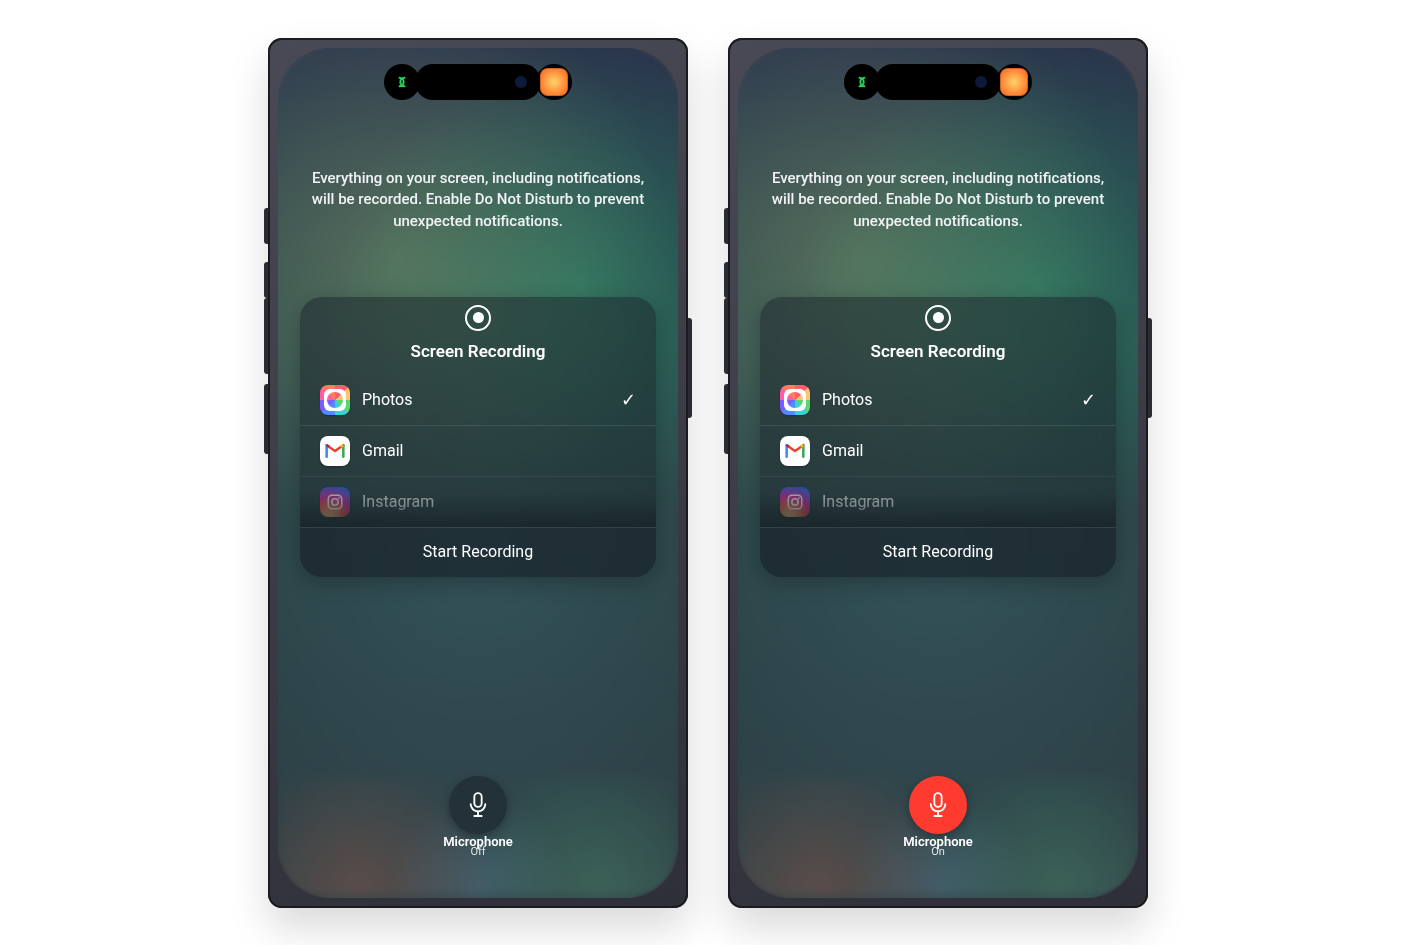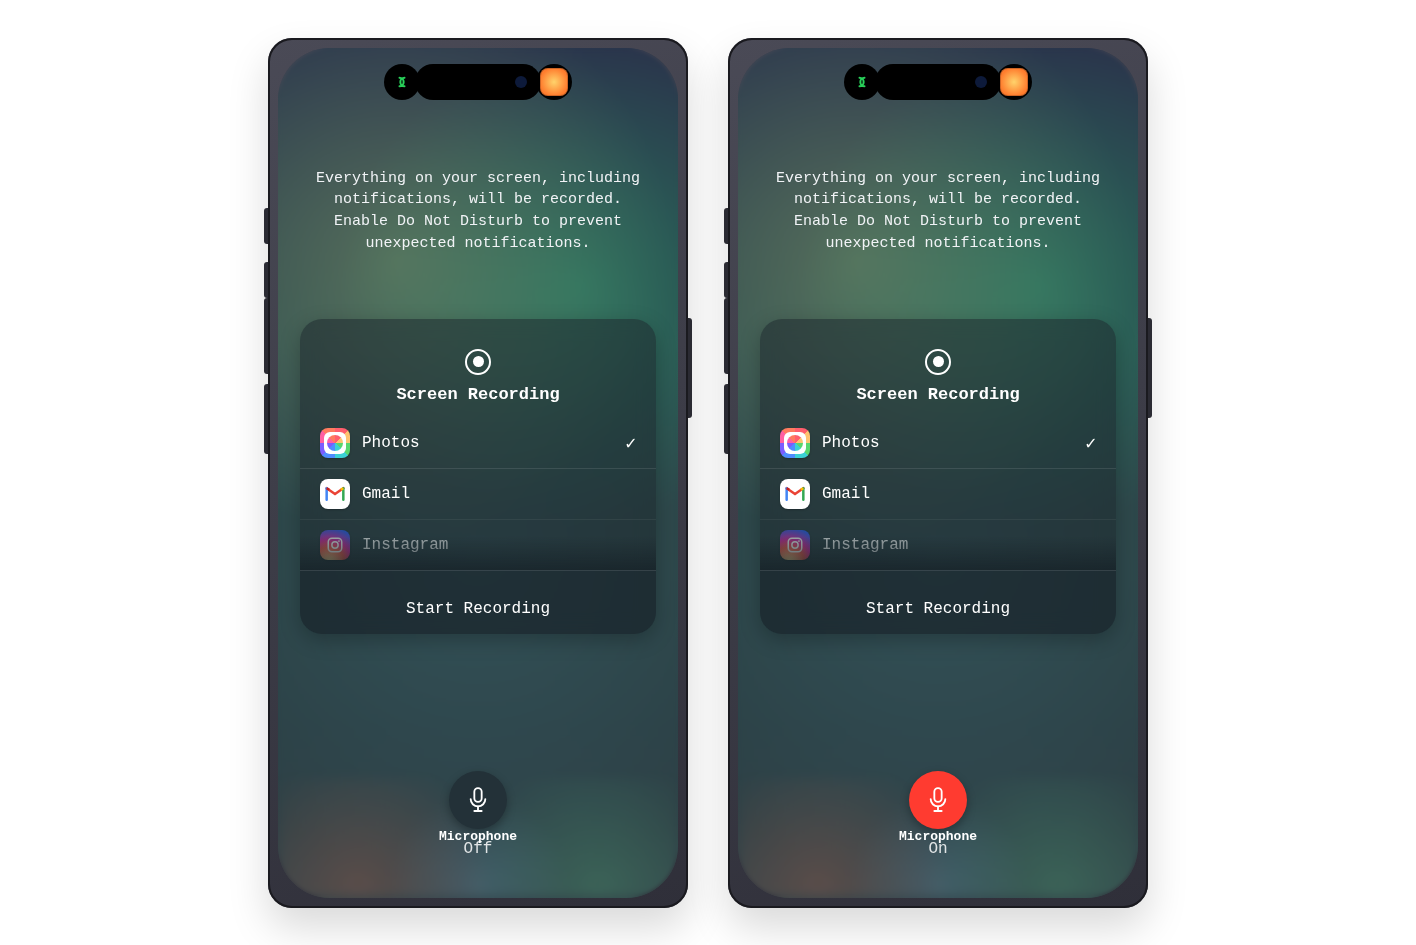--- a/index.html
+++ b/index.html
@@ -9,25 +9,24 @@
     font-family: -apple-system, BlinkMacSystemFont, "Segoe UI", Roboto, Helvetica, Arial, sans-serif;
     display: flex;
     justify-content: center;
     align-items: center;
     gap: 40px;
   }
   .phone {
     position: relative;
     width: 420px;
     height: 870px;
-    border-radius: 24px;
+    border-radius: 14px;
     background: linear-gradient(160deg,#4a4a56,#2f2f39);
     padding: 10px;
     box-shadow: 0 20px 40px rgba(0,0,0,.15), inset 0 0 0 2px #1a1a1f;
-    font-family: Liberation Mono, monospace;
   }
   .phone::before { 
     content:"";
     position:absolute; left:-4px; top:170px; width:4px; height:36px;
     background:#2b2b33; border-radius:3px 0 0 3px;
     box-shadow: 0 54px 0 0 #2b2b33, 0 130px 0 0 #2b2b33;
   }
   .phone .side-left2{position:absolute;left:-4px;top:260px;width:4px;height:70px;background:#2b2b33;border-radius:3px 0 0 3px;}
   .phone .side-left3{position:absolute;left:-4px;top:346px;width:4px;height:70px;background:#2b2b33;border-radius:3px 0 0 3px;}
   .phone .side-right{position:absolute;right:-4px;top:280px;width:4px;height:100px;background:#2b2b33;border-radius:0 3px 3px 0;}
@@ -74,21 +73,21 @@
     margin-top:64px;
     width:100%;
     border-radius:22px;
     background: rgba(30,40,46,.55);
     backdrop-filter: blur(10px);
     overflow:hidden;
     box-shadow: 0 6px 20px rgba(0,0,0,.25);
   }
   .panel-header{
     display:flex; flex-direction:column; align-items:center; gap:10px;
-    padding:30px 12px 14px;
+    padding:8px 12px 14px;
   }
   .rec-icon{
     width:26px;height:26px;border:2.5px solid #fff;border-radius:50%;
     display:flex;align-items:center;justify-content:center;
   }
   .rec-icon .dot{width:11px;height:11px;border-radius:50%;background:#fff;}
   .panel-title{ font-size:17px; font-weight:600; color:#fff; }
   .panel-list{ position:relative; }
   .list-item{
     display:flex; align-items:center; gap:12px;
@@ -117,37 +116,37 @@
   }
   .app-icon.instagram svg{width:18px;height:18px;}
   .item-label{ color:#fff; font-size:16px; flex:1; }
   .check{ color:#fff; font-size:18px; }
   .panel-fade{
     position:absolute; left:0; right:0; bottom:0; height:34px; pointer-events:none;
     background: linear-gradient(180deg, rgba(30,40,46,0), rgba(20,30,36,.65));
   }
   .panel-footer{
     border-top:1px solid rgba(255,255,255,.10);
-    text-align:center; color:#fff; font-size:16px; padding:29px 0 16px;
+    text-align:center; color:#fff; font-size:16px; padding:14px 0 16px;
     background: rgba(20,30,36,.35);
   }
   .mic-wrap{
     margin-top:auto;
     display:flex; flex-direction:column; align-items:center; 
   }
   .mic-btn{
     width:58px;height:58px;border-radius:50%;
     display:flex;align-items:center;justify-content:center;
     box-shadow: 0 4px 10px rgba(0,0,0,.3);
   }
   .mic-btn.off{ background:#233138; }
   .mic-btn.on{ background:#ff3b30; }
   .mic-btn svg{ width:22px; height:26px; }
   .mic-label{ color:#fff; font-size:13px; font-weight:600; }
-  .mic-state{ color:rgba(255,255,255,.85); font-size:16px; margin-top:-4px;}
+  .mic-state{ color:rgba(255,255,255,.85); font-size:11px; margin-top:-4px;}
   
   .dock-blur{
     position:absolute; left:0; right:0; bottom:0; height:120px;
     background: radial-gradient(circle at 20% 90%, rgba(255,120,80,.20), transparent 40%),
                 radial-gradient(circle at 50% 90%, rgba(130,200,240,.18), transparent 40%),
                 radial-gradient(circle at 80% 90%, rgba(100,230,150,.20), transparent 40%);
     filter: blur(6px);
   }
 </style>
 </head>

